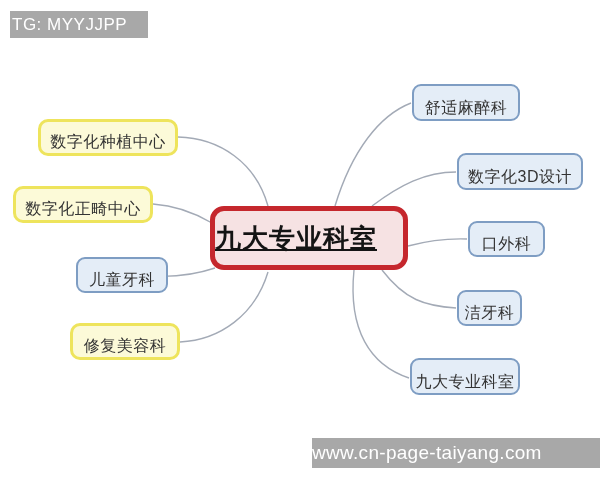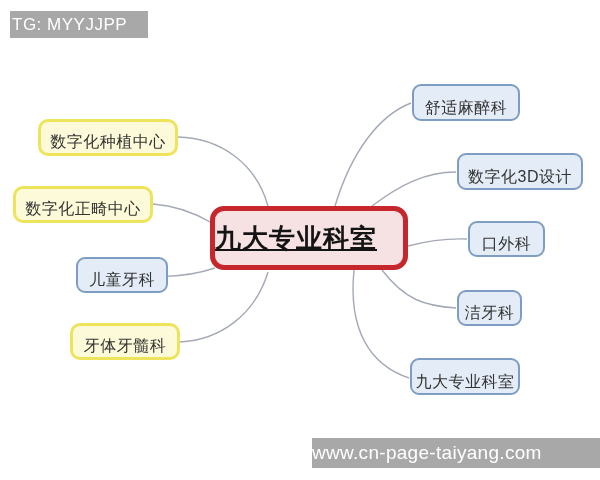--- a/index.html
+++ b/index.html
@@ -111,21 +111,21 @@
 
   <div class="node yellow" style="left:13px;  top:186px; width:140px; height:37px;">
     <span>数字化正畸中心</span>
   </div>
 
   <div class="node blue" style="left:76px;  top:257px; width:92px;  height:36px;font-family:Liberation Mono, monospace;">
     <span>儿童牙科</span>
   </div>
 
   <div class="node yellow" style="left:70px;  top:323px; width:110px; height:37px;">
-    <span>牙体牙髓科</span>
+    <span>修复美容科</span>
   </div>
 
   <div class="node blue" style="left:412px; top:84px;  width:108px; height:37px;">
     <span>舒适麻醉科</span>
   </div>
 
   <div class="node blue" style="left:457px; top:153px; width:126px; height:37px;">
     <span>数字化3D设计</span>
   </div>
 

